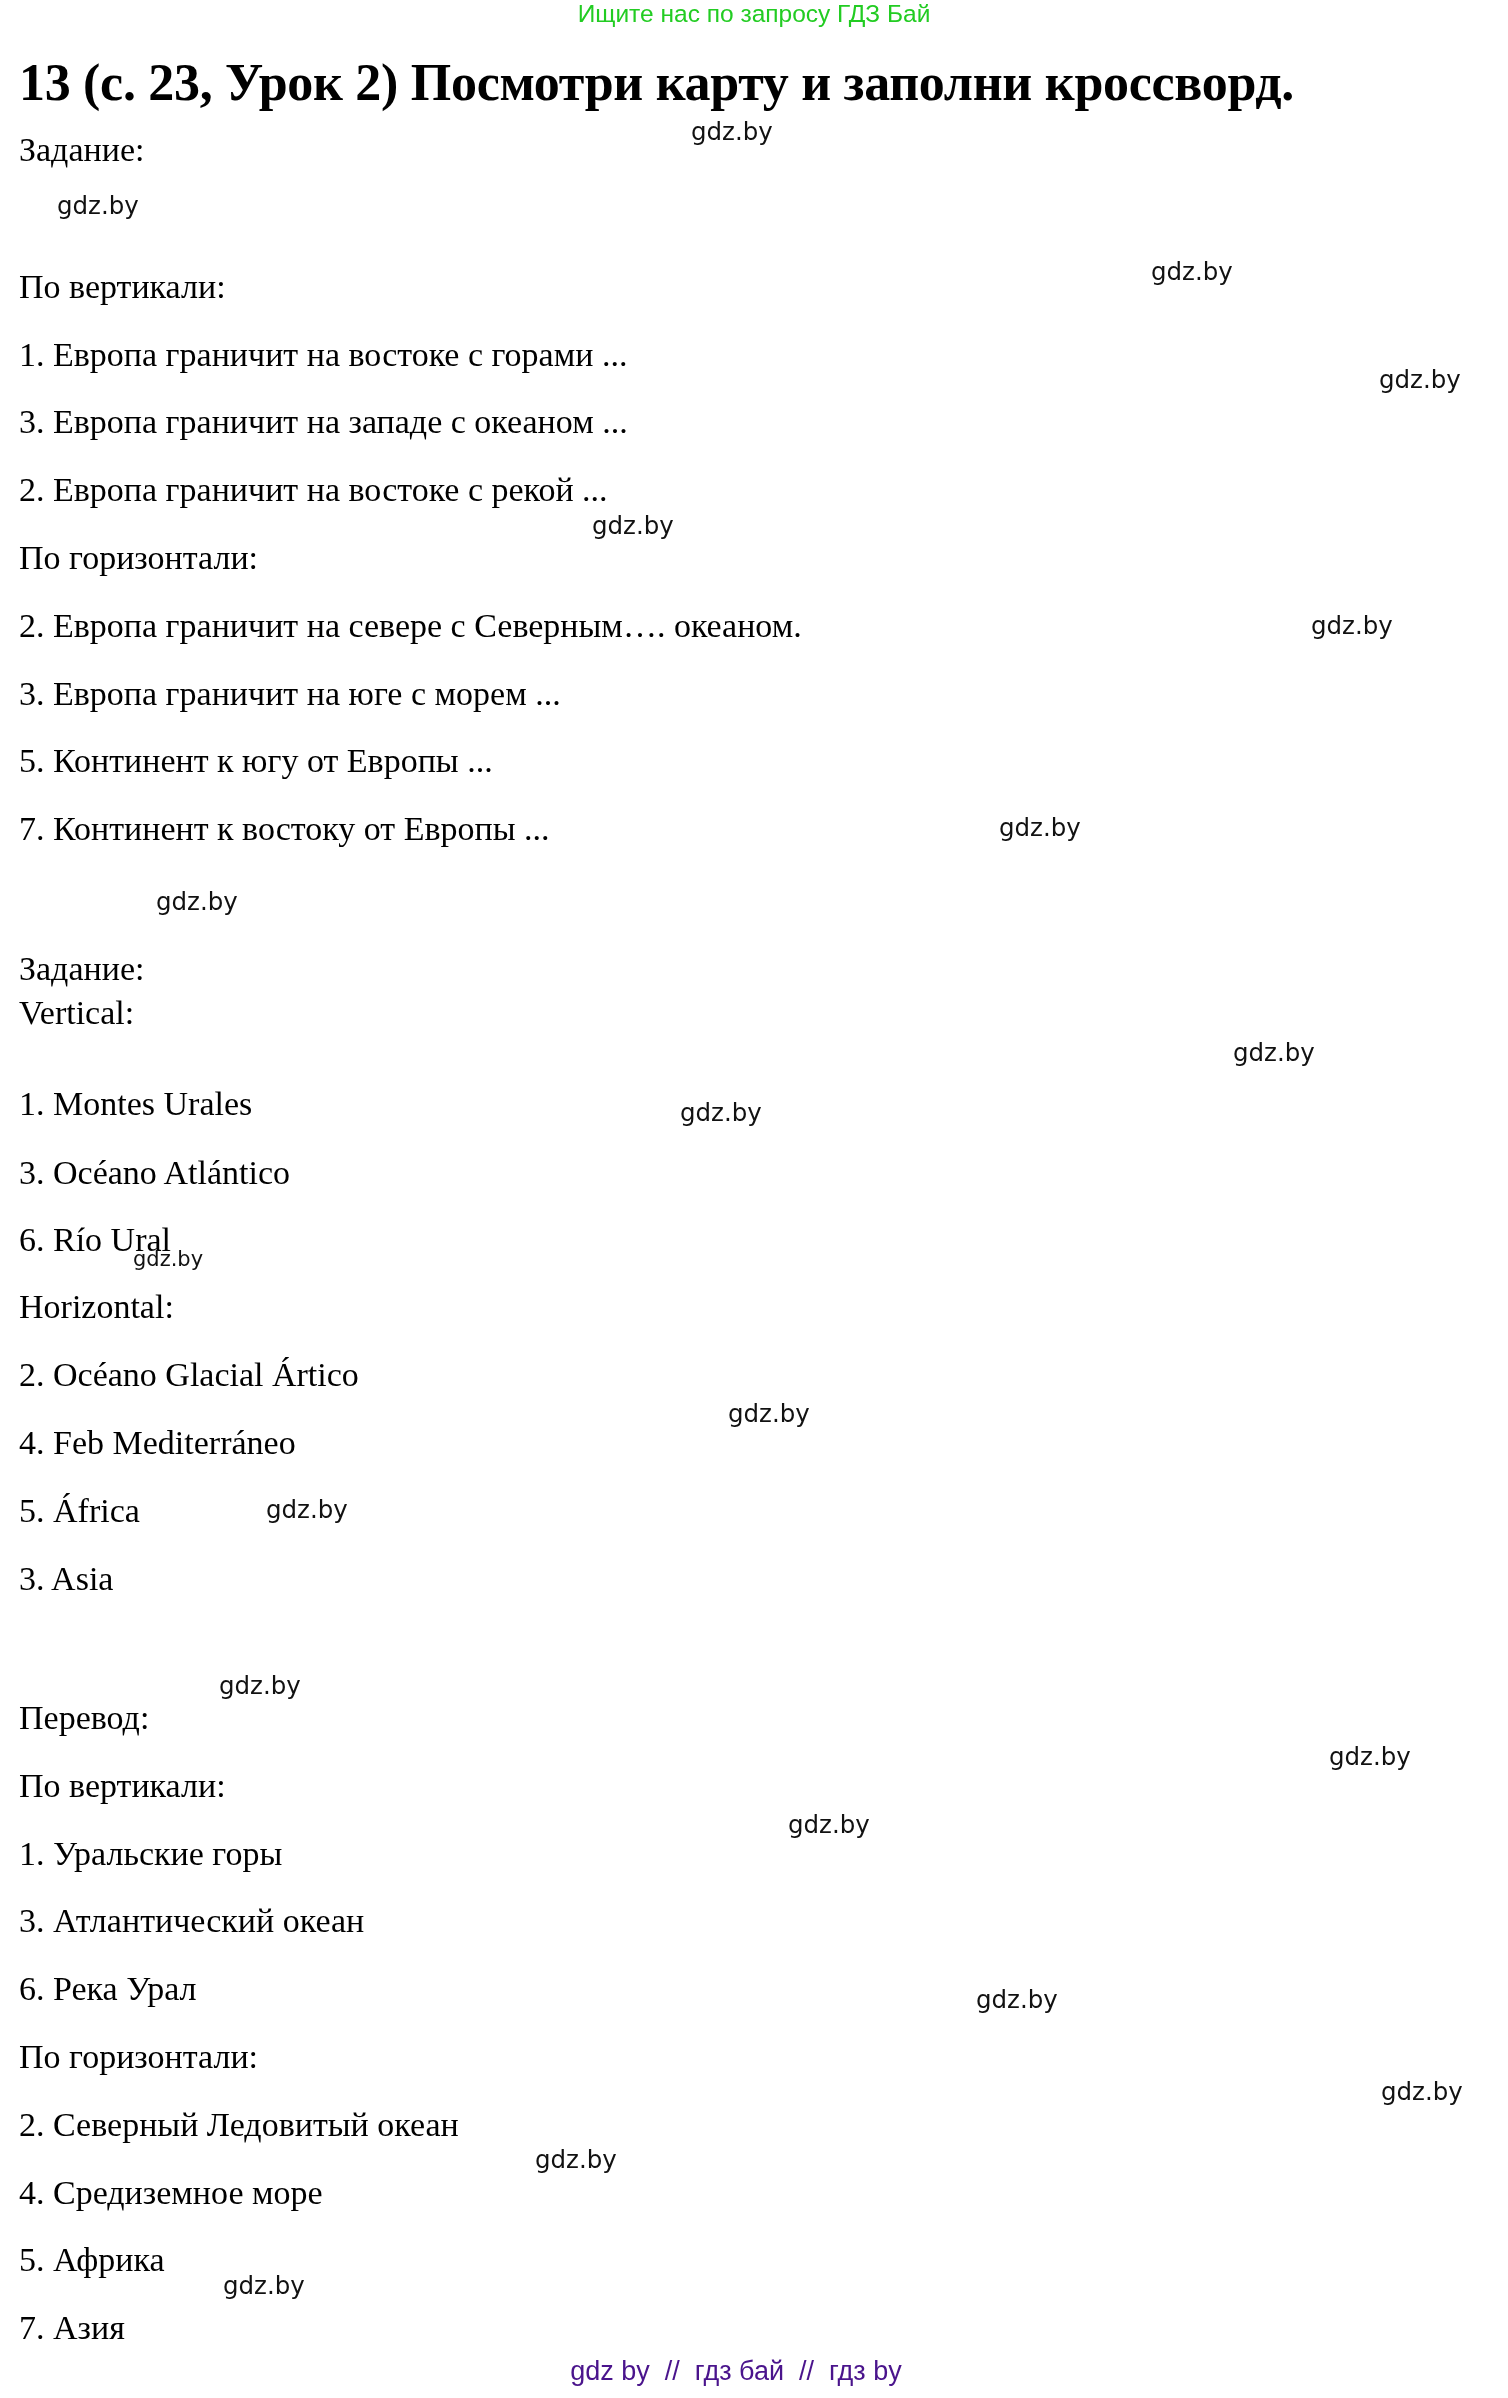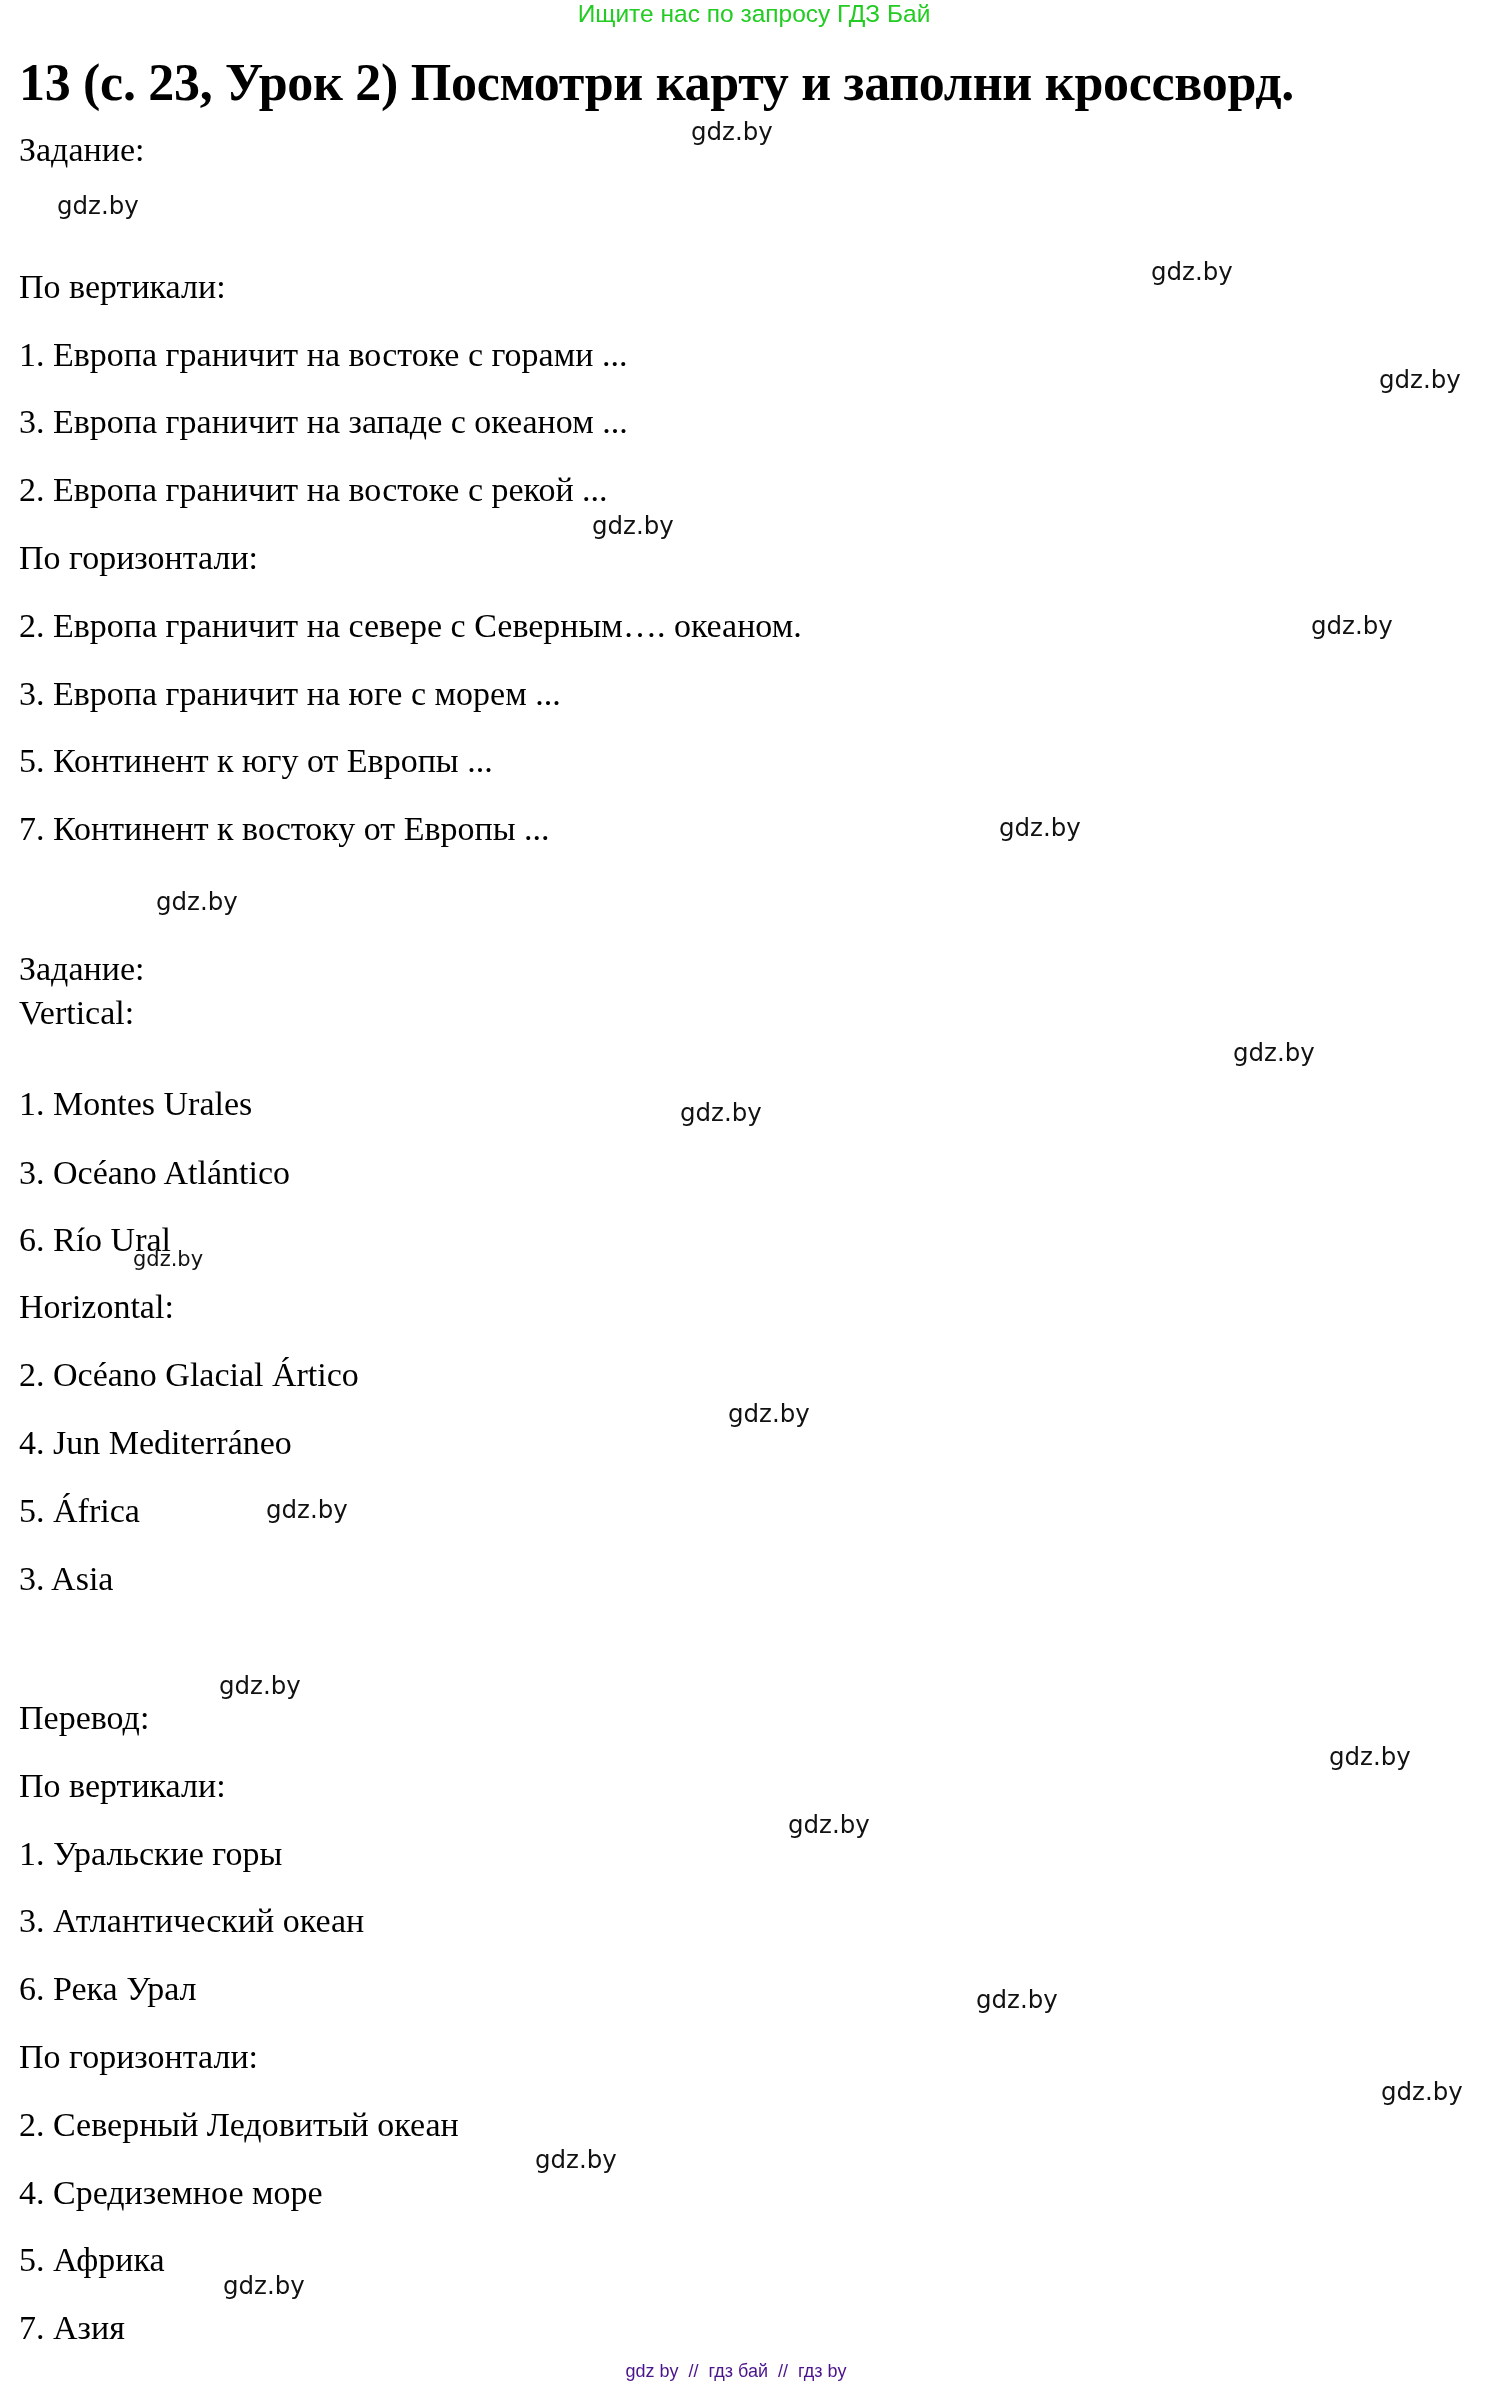--- a/index.html
+++ b/index.html
@@ -5,21 +5,21 @@
   html, body { margin:0; padding:0; background:#ffffff; }
   body { width:1508px; height:2398px; position:relative; overflow:hidden; }
   .hdr { position:absolute; left:0; width:1508px; top:0; text-align:center;
          font-family:"Liberation Sans", sans-serif; font-size:24.5px; line-height:28px; color:#22cc22; }
   .title { position:absolute; left:19px; top:57px; font-family:"Liberation Serif", serif;
            font-weight:bold; font-size:52px; line-height:52px; color:#000; white-space:nowrap; letter-spacing:-0.3px; }
   .ln { position:absolute; left:19px; font-family:"Liberation Serif", serif; font-size:34px;
         line-height:50px; color:#000; white-space:nowrap; }
   .wm { position:absolute; font-family:"DejaVu Sans", sans-serif; font-size:24.5px; line-height:28px; color:#111; white-space:nowrap; }
   .ftr { position:absolute; left:0; width:1472px; top:2357px; text-align:center;
-         font-family:"Liberation Sans", sans-serif; font-size:18px; line-height:28px; color:#4a148c; white-space:pre; }
+         font-family:"Liberation Sans", sans-serif; font-size:27px; line-height:28px; color:#4a148c; white-space:pre; }
 </style>
 </head>
 <body>
 
 <div class="hdr">Ищите нас по запросу ГДЗ Бай</div>
 
 <div class="title">13 (с. 23, Урок 2) Посмотри карту и заполни кроссворд.</div>
 
 <div class="ln" style="top:125px">Задание:</div>
 <div class="ln" style="top:262px">По вертикали:</div>
@@ -32,21 +32,21 @@
 <div class="ln" style="top:736px">5. Континент к югу от Европы ...</div>
 <div class="ln" style="top:804px">7. Континент к востоку от Европы ...</div>
 
 <div class="ln" style="top:944px">Задание:</div>
 <div class="ln" style="top:988px">Vertical:</div>
 <div class="ln" style="top:1079px">1. Montes Urales</div>
 <div class="ln" style="top:1148px">3. Océano Atlántico</div>
 <div class="ln" style="top:1215px">6. Río Ural</div>
 <div class="ln" style="top:1282px">Horizontal:</div>
 <div class="ln" style="top:1350px">2. Océano Glacial Ártico</div>
-<div class="ln" style="top:1418px">4. Jun Mediterráneo</div>
+<div class="ln" style="top:1418px">4. Feb Mediterráneo</div>
 <div class="ln" style="top:1486px">5. África</div>
 <div class="ln" style="top:1554px">3. Asia</div>
 
 <div class="ln" style="top:1693px">Перевод:</div>
 <div class="ln" style="top:1761px">По вертикали:</div>
 <div class="ln" style="top:1829px">1. Уральские горы</div>
 <div class="ln" style="top:1896px">3. Атлантический океан</div>
 <div class="ln" style="top:1964px">6. Река Урал</div>
 <div class="ln" style="top:2032px">По горизонтали:</div>
 <div class="ln" style="top:2100px">2. Северный Ледовитый океан</div>

